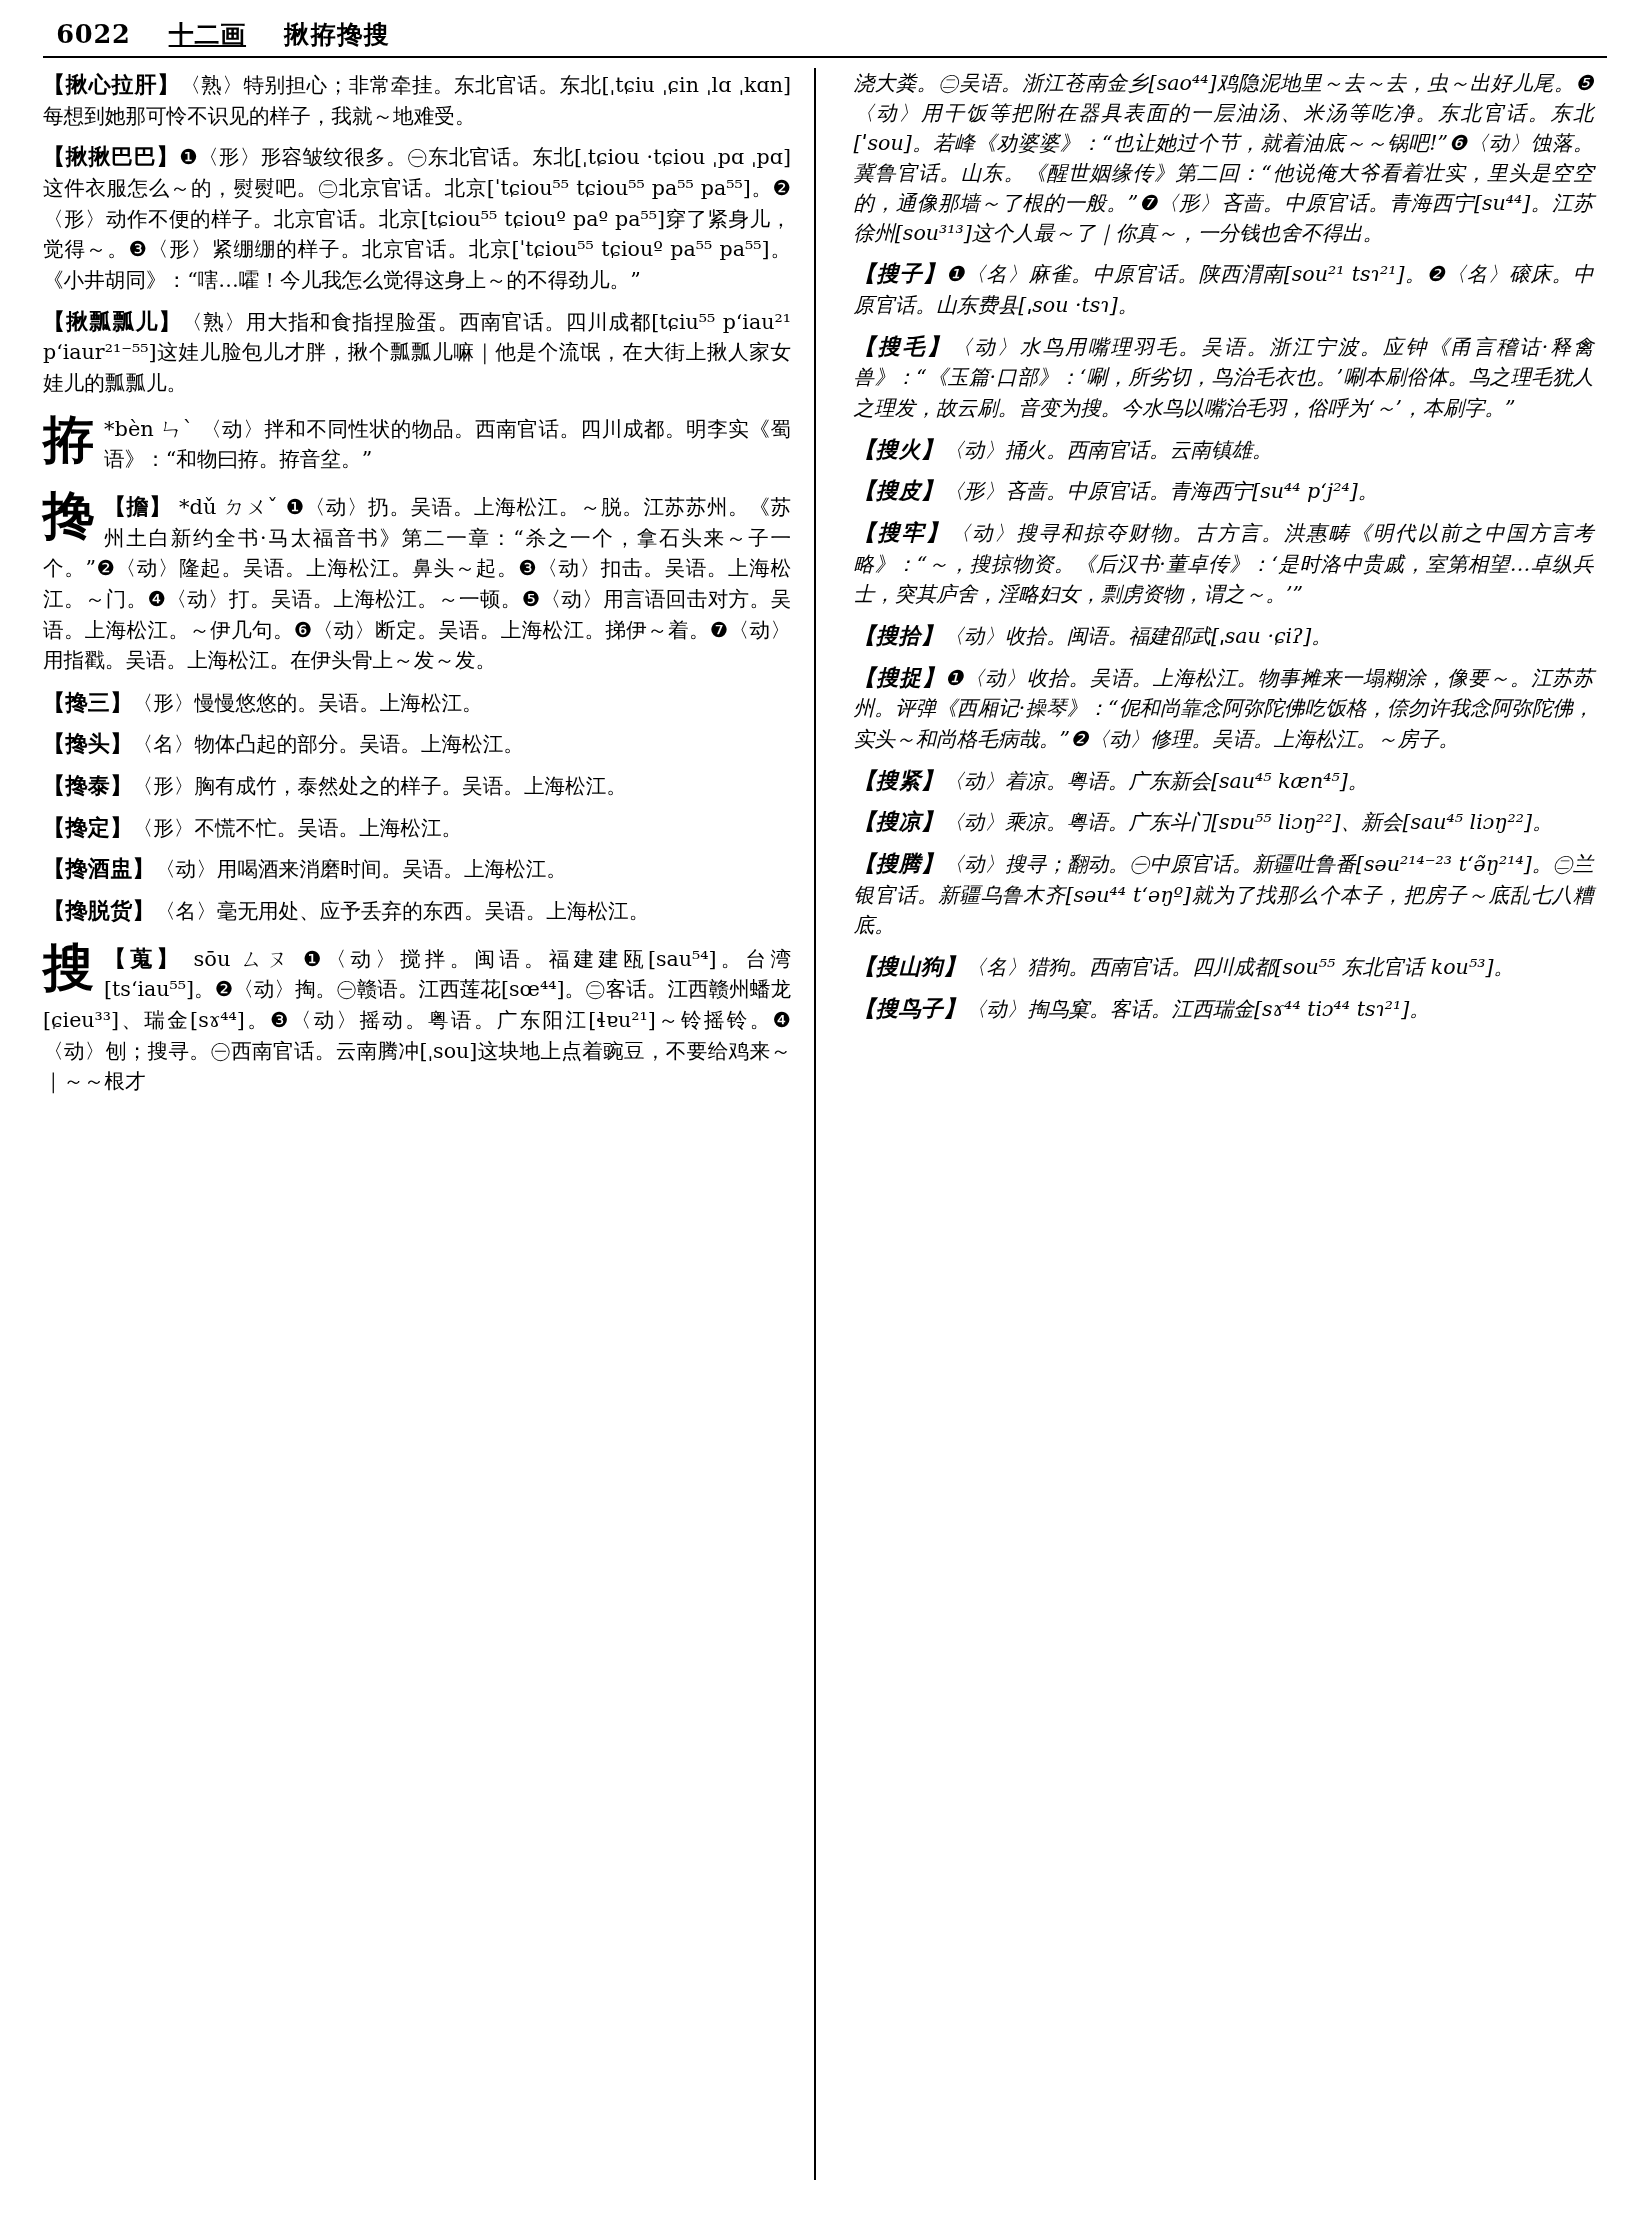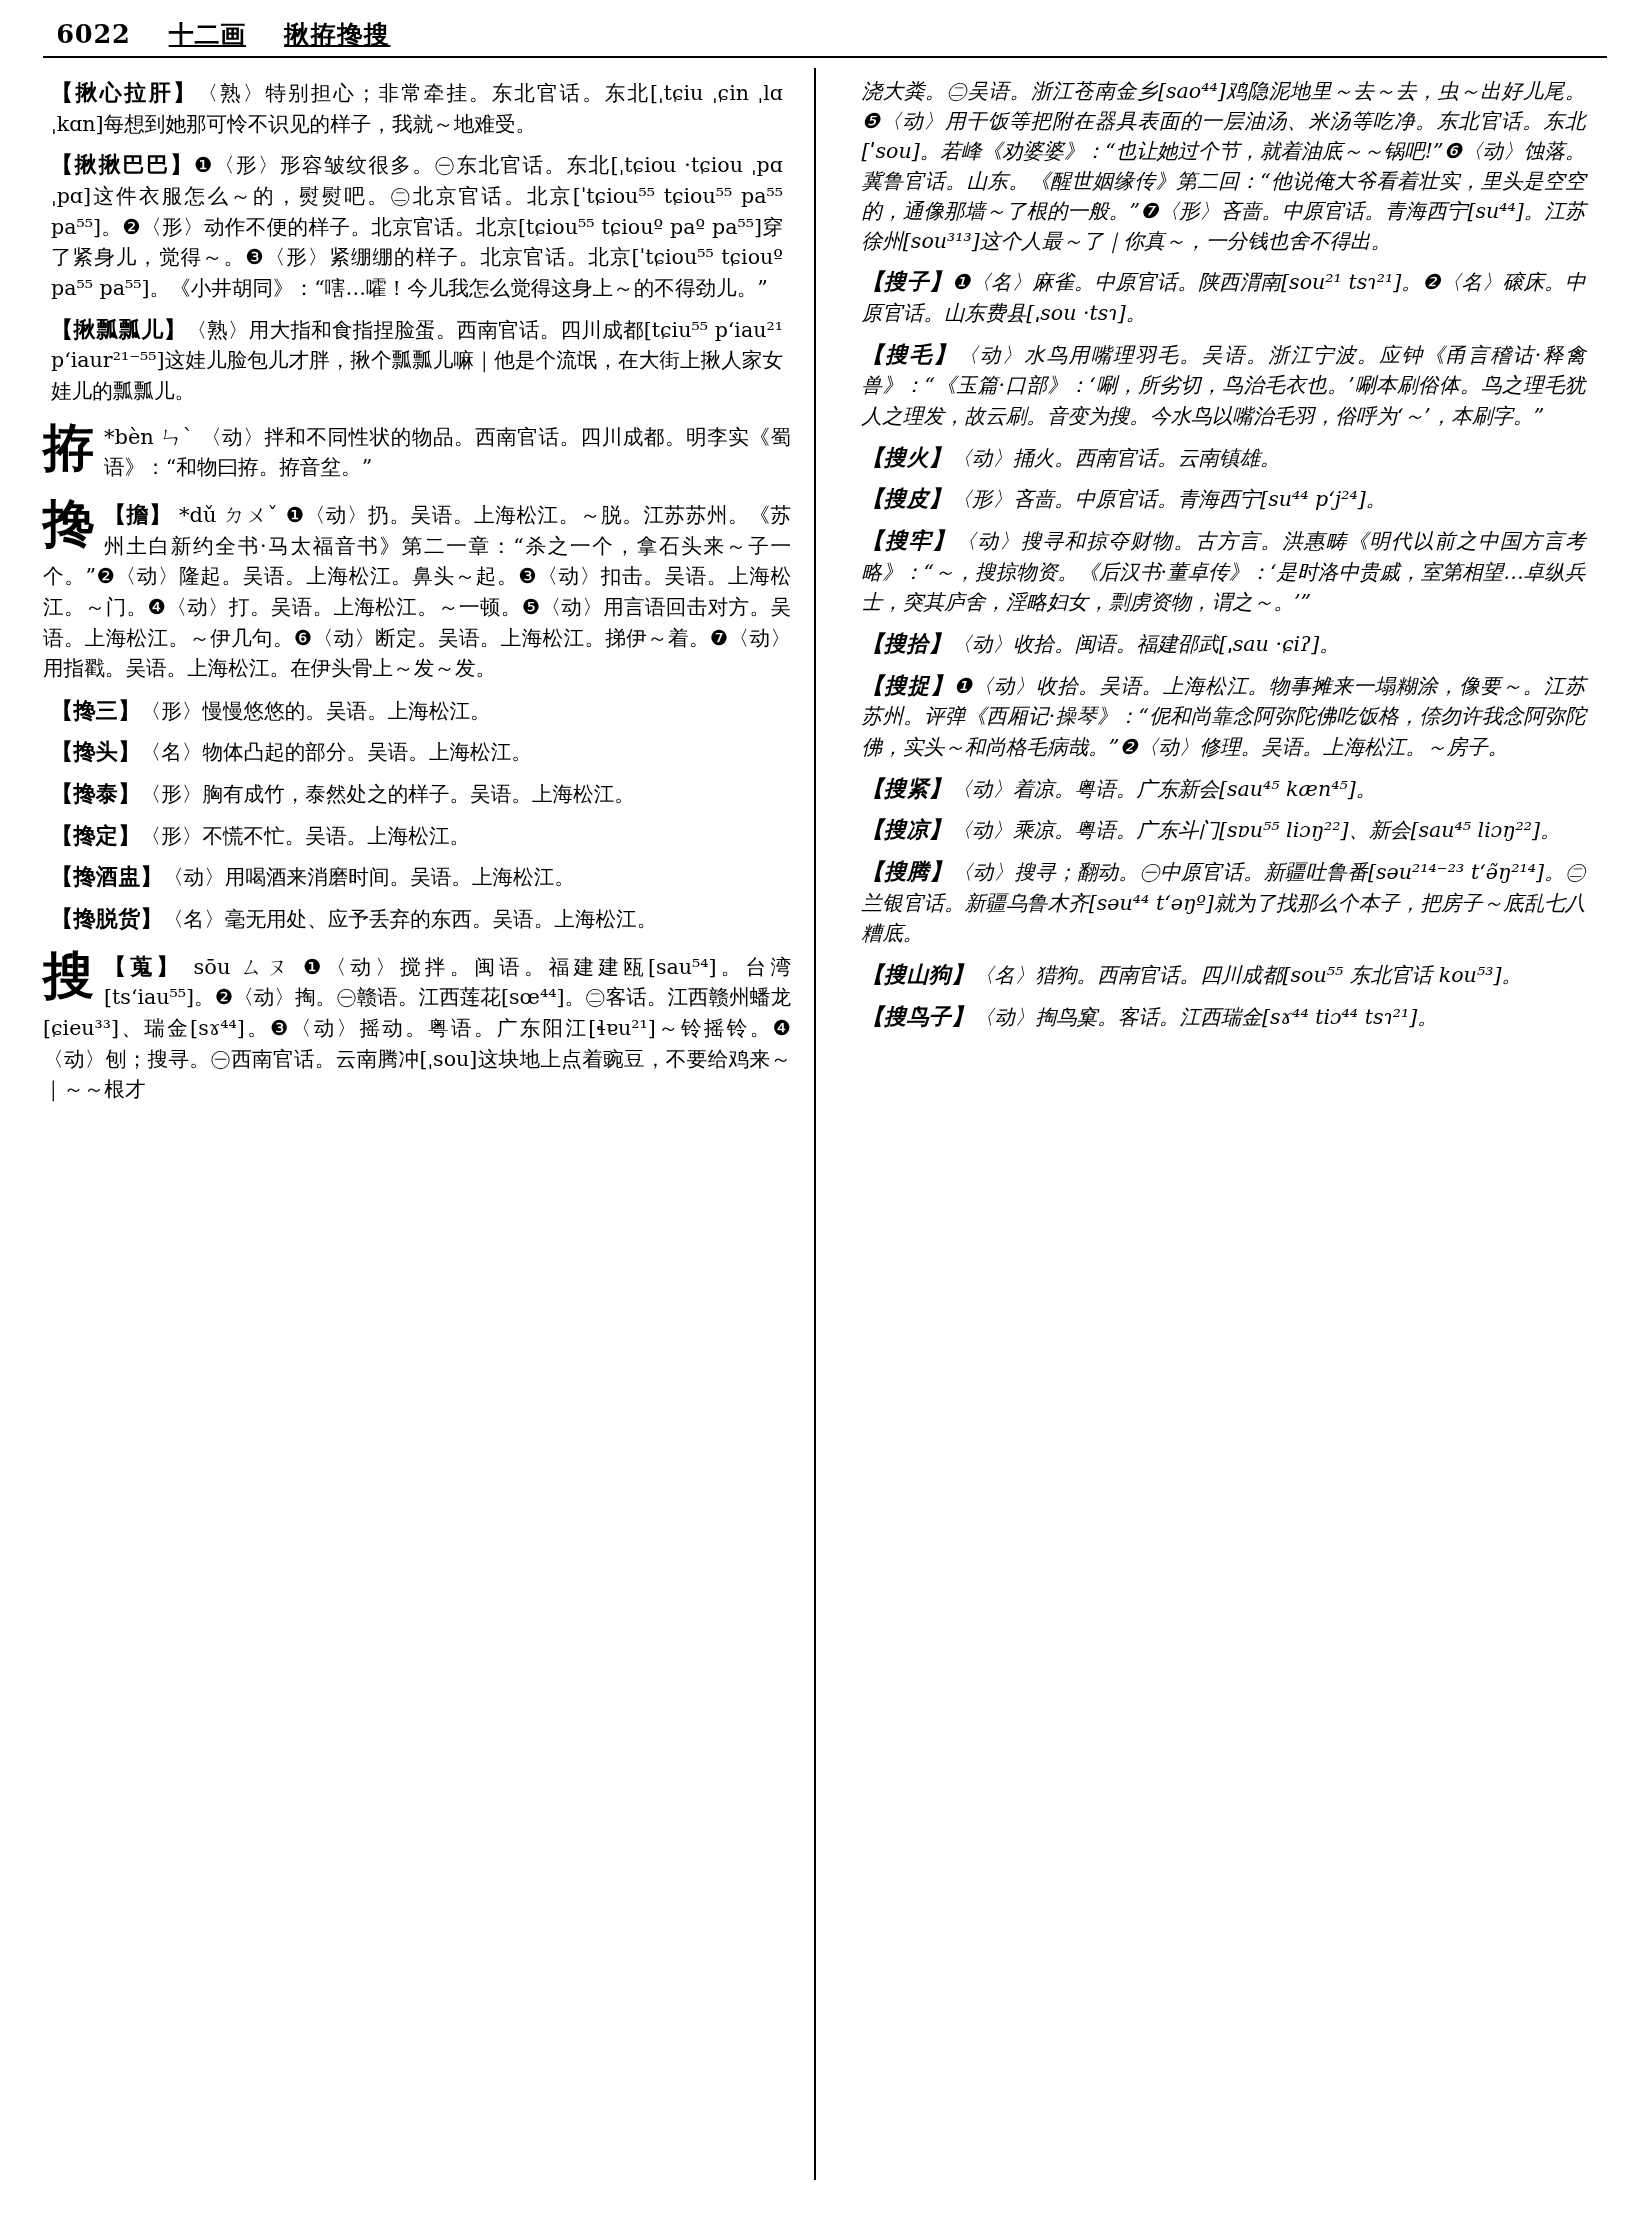--- a/index.html
+++ b/index.html
@@ -37,21 +37,20 @@
     font-family: "DejaVu Serif", serif;
     font-size: 25.6px;
   }
   .runhead .stroke {
     font-size: 25px;
     text-decoration: underline;
   }
   .runhead .heads {
     font-size: 25px;
     letter-spacing: 1.6px;
-    text-decoration: underline;
   }
   .rule {
     border-top: 2.1px solid #000;
     margin: 1.6px 0 10px 0;
   }
   
   .cols {
     display: flex;
     height: 2120px;
   }
@@ -74,21 +73,21 @@
     margin-bottom: 9px;
     text-align: justify;
     text-justify: inter-character;
   }
   .entry .hw {
     font-weight: bold;
     font-size: 22px;
     letter-spacing: 0.4px;
   }
   .entry p {
-    margin: 8px;
+    margin: 0;
     text-indent: 0;
   }
   .body-text {
     font-size: 20.6px;
   }
   
   .bigentry {
     margin: 15px 0 10px 0;
     text-align: justify;
     text-justify: inter-character;

